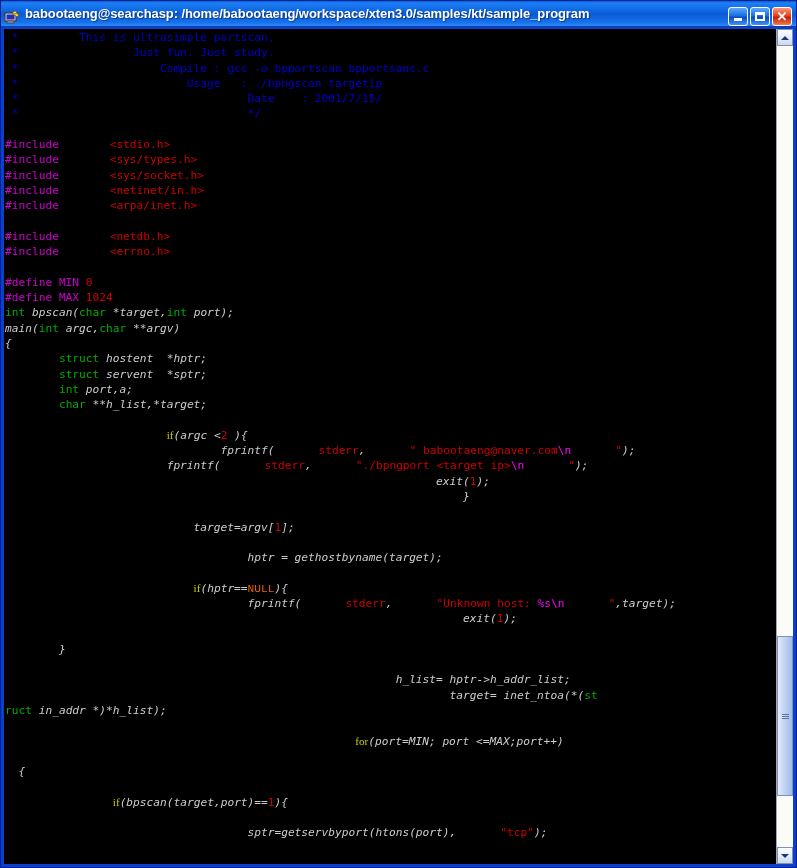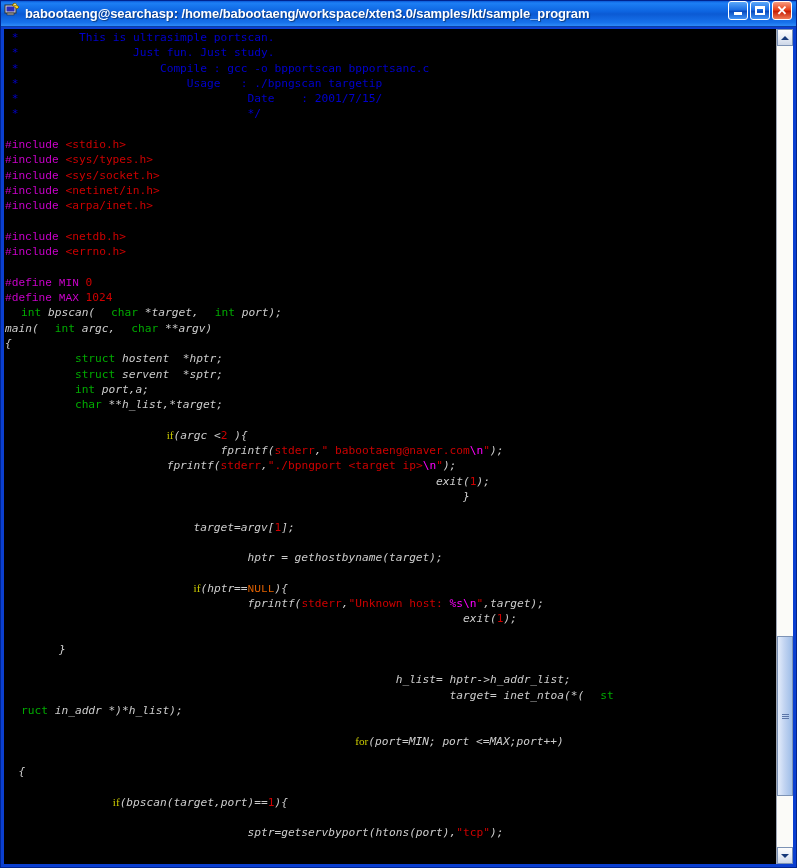--- a/index.html
+++ b/index.html
@@ -14,21 +14,21 @@
     box-sizing:border-box;
     background:#0a246a;
     border:1px solid #00248f;
     display:flex;flex-direction:column;
   }
 
   
   .titlebar{
     height:25px;flex:0 0 25px;
     background:linear-gradient(180deg,#0a5ad6 0%,#1d7ff5 8%,#0d64e0 42%,#0b5ad4 52%,#1772ec 86%,#2e8bf8 100%);
-    display:flex;align-items:flex-start;
+    display:flex;align-items:flex-end;
     padding:0 2px 0 3px;
     position:relative;
     border-bottom:1px solid #0b3fa8;
   }
   .title-icon{
     width:17px;height:17px;flex:0 0 17px;margin-right:4px;
     position:relative;
   }
   .title-text{
     color:#ffffff;
@@ -84,25 +84,25 @@
     font-size:11.2px;
     line-height:15.3px;
     letter-spacing:0px;
     white-space:pre;
     color:#cccccc;
   }
   .row{height:15.3px;white-space:pre;}
 
   
   .c-comment{color:#0000cd;}
-  .c-pre    {color:#cc00cc;font-family:Liberation Mono, monospace;}
-  .c-str    {color:#cc0000;}
+  .c-pre    {color:#cc00cc;}
+  .c-str    {color:#cc0000;margin-left:44px;}
   .c-spec   {color:#ff00ff;}
   .c-num    {color:#cc0000;}
-  .c-type   {color:#00aa00;padding-left:16px;}
+  .c-type   {color:#00aa00;}
   .c-stmt   {color:#cdcd00;font-family:Liberation Serif, serif;}
   .c-const  {color:#e06000;font-family:Liberation Mono, monospace;}
   .c-id     {color:#cccccc;font-style:italic;}
 
   
   .statusline{
     position:absolute;left:0;bottom:0;width:100%;
     height:16px;
     color:#cccccc;
     font-family:"DejaVu Sans Mono","Liberation Mono",monospace;

